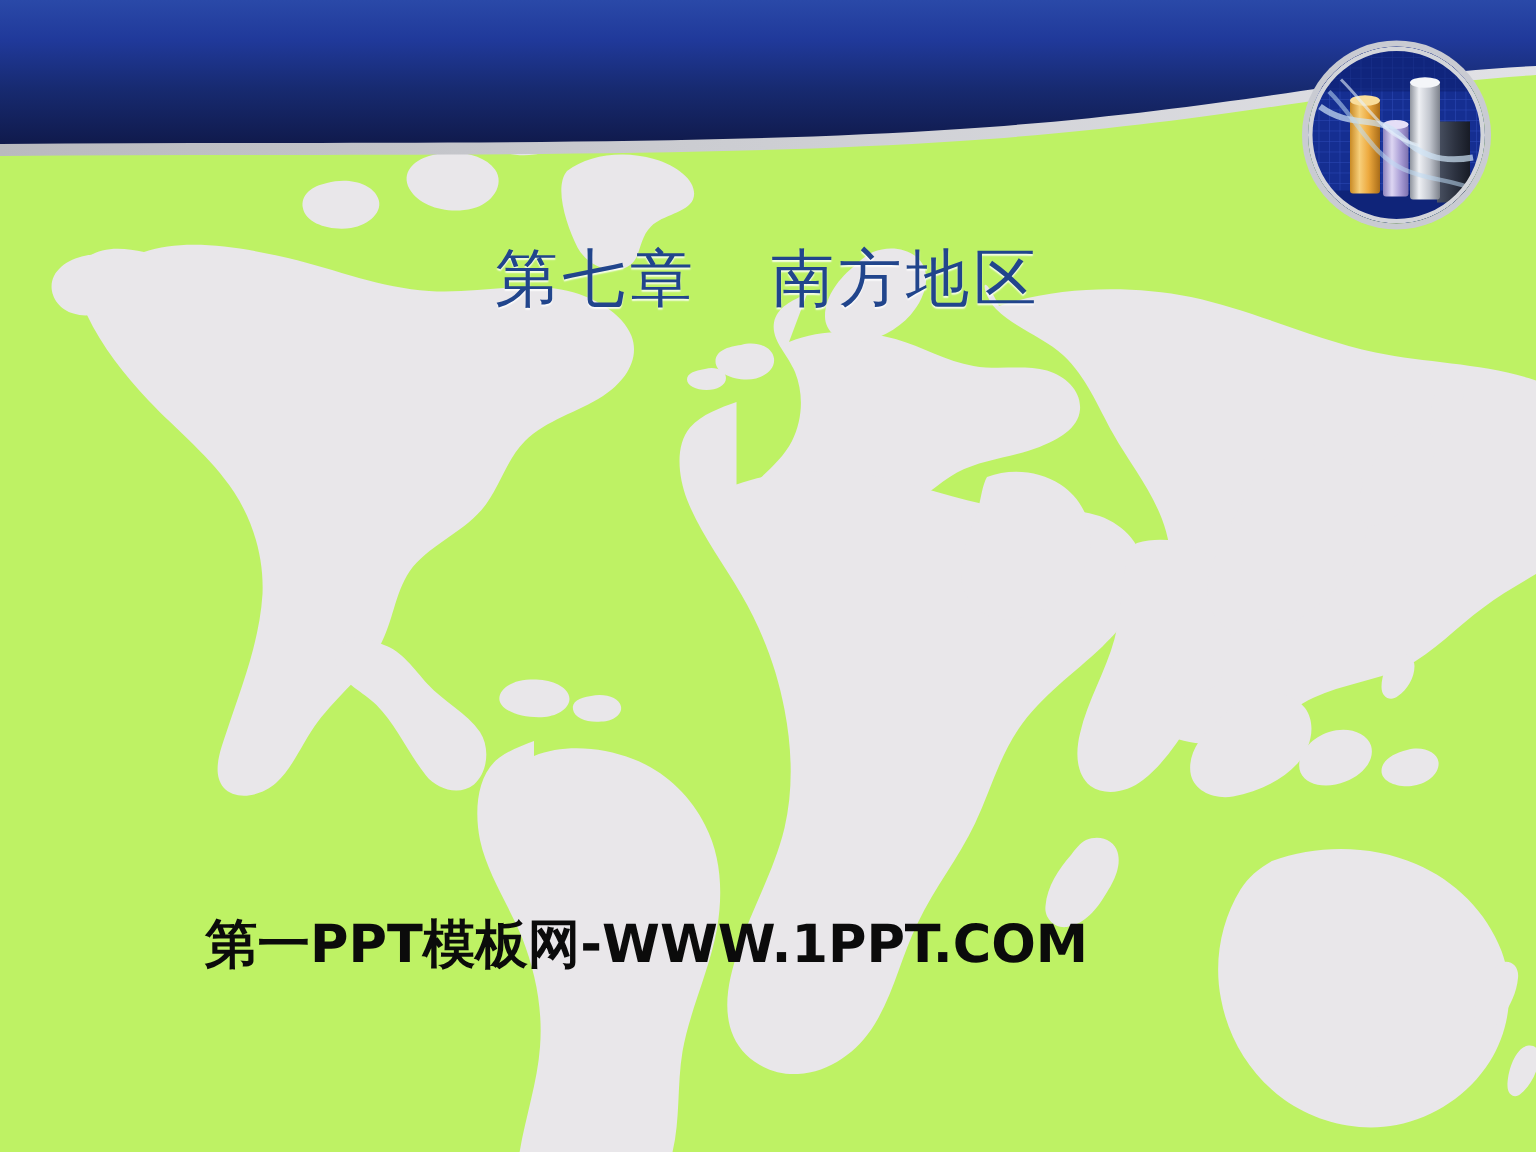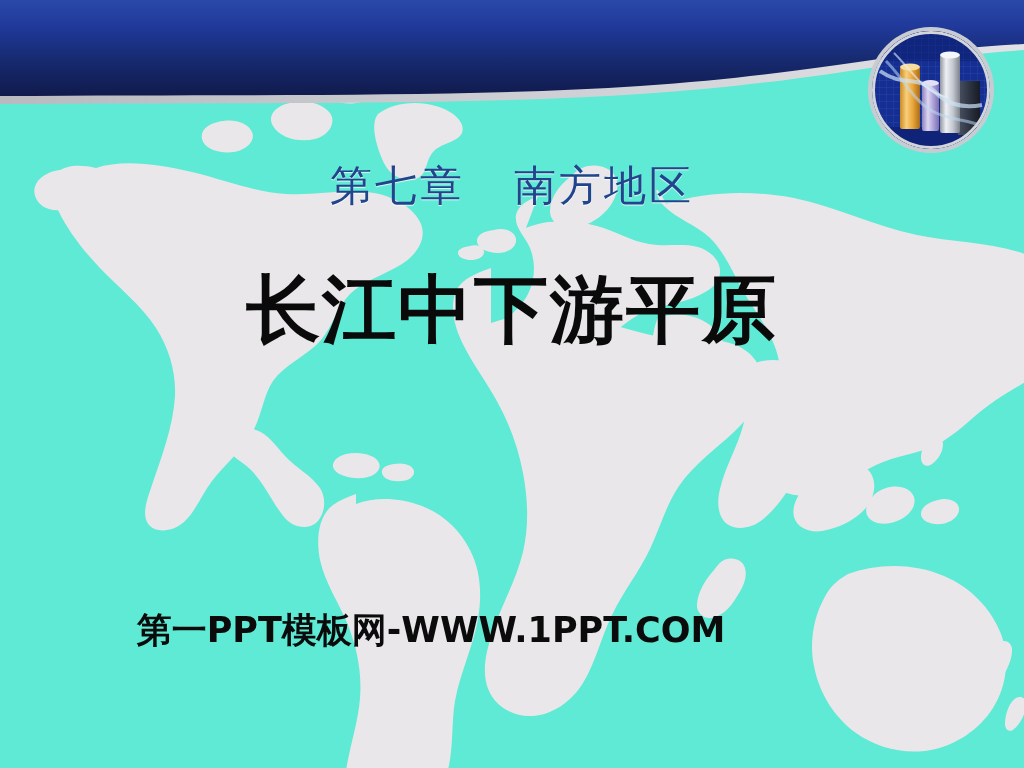--- a/index.html
+++ b/index.html
@@ -10,21 +10,21 @@
   }
   body {
     font-family: "Liberation Sans", "DejaVu Sans", sans-serif;
   }
 
   .slide {
     position: relative;
     width: 1024px;
     height: 768px;
     overflow: hidden;
-    background: #5eead4;
+    background: #bef264;
   }
 
   
   .map-layer {
     position: absolute;
     left: 0;
     top: 84px;
     width: 1024px;
     height: 684px;
     overflow: hidden;
@@ -249,17 +249,16 @@
         <path d="M8 40 C30 56 46 44 62 60 C74 72 88 78 110 74" fill="none" stroke="#cfe4f7" stroke-width="4" opacity=".7"></path>
         <path d="M14 30 C34 50 42 72 64 82 C82 90 96 88 112 96" fill="none" stroke="#bcd9f3" stroke-width="3" opacity=".55"></path>
         <path d="M22 22 C42 42 50 60 74 66" fill="none" stroke="#e6f2fc" stroke-width="2" opacity=".6"></path>
       </g>
       <circle cx="59" cy="59" r="57.5" fill="none" stroke="#d3d5da" stroke-width="3"></circle>
     </svg>
   </div>
 
   <div class="subtitle">第七章   南方地区</div>
 
-  <div class="main-title">长江中下游平原</div>
 
   <div class="watermark">第一PPT模板网-WWW.1PPT.COM</div>
 
 </div>
 
 </body></html>

